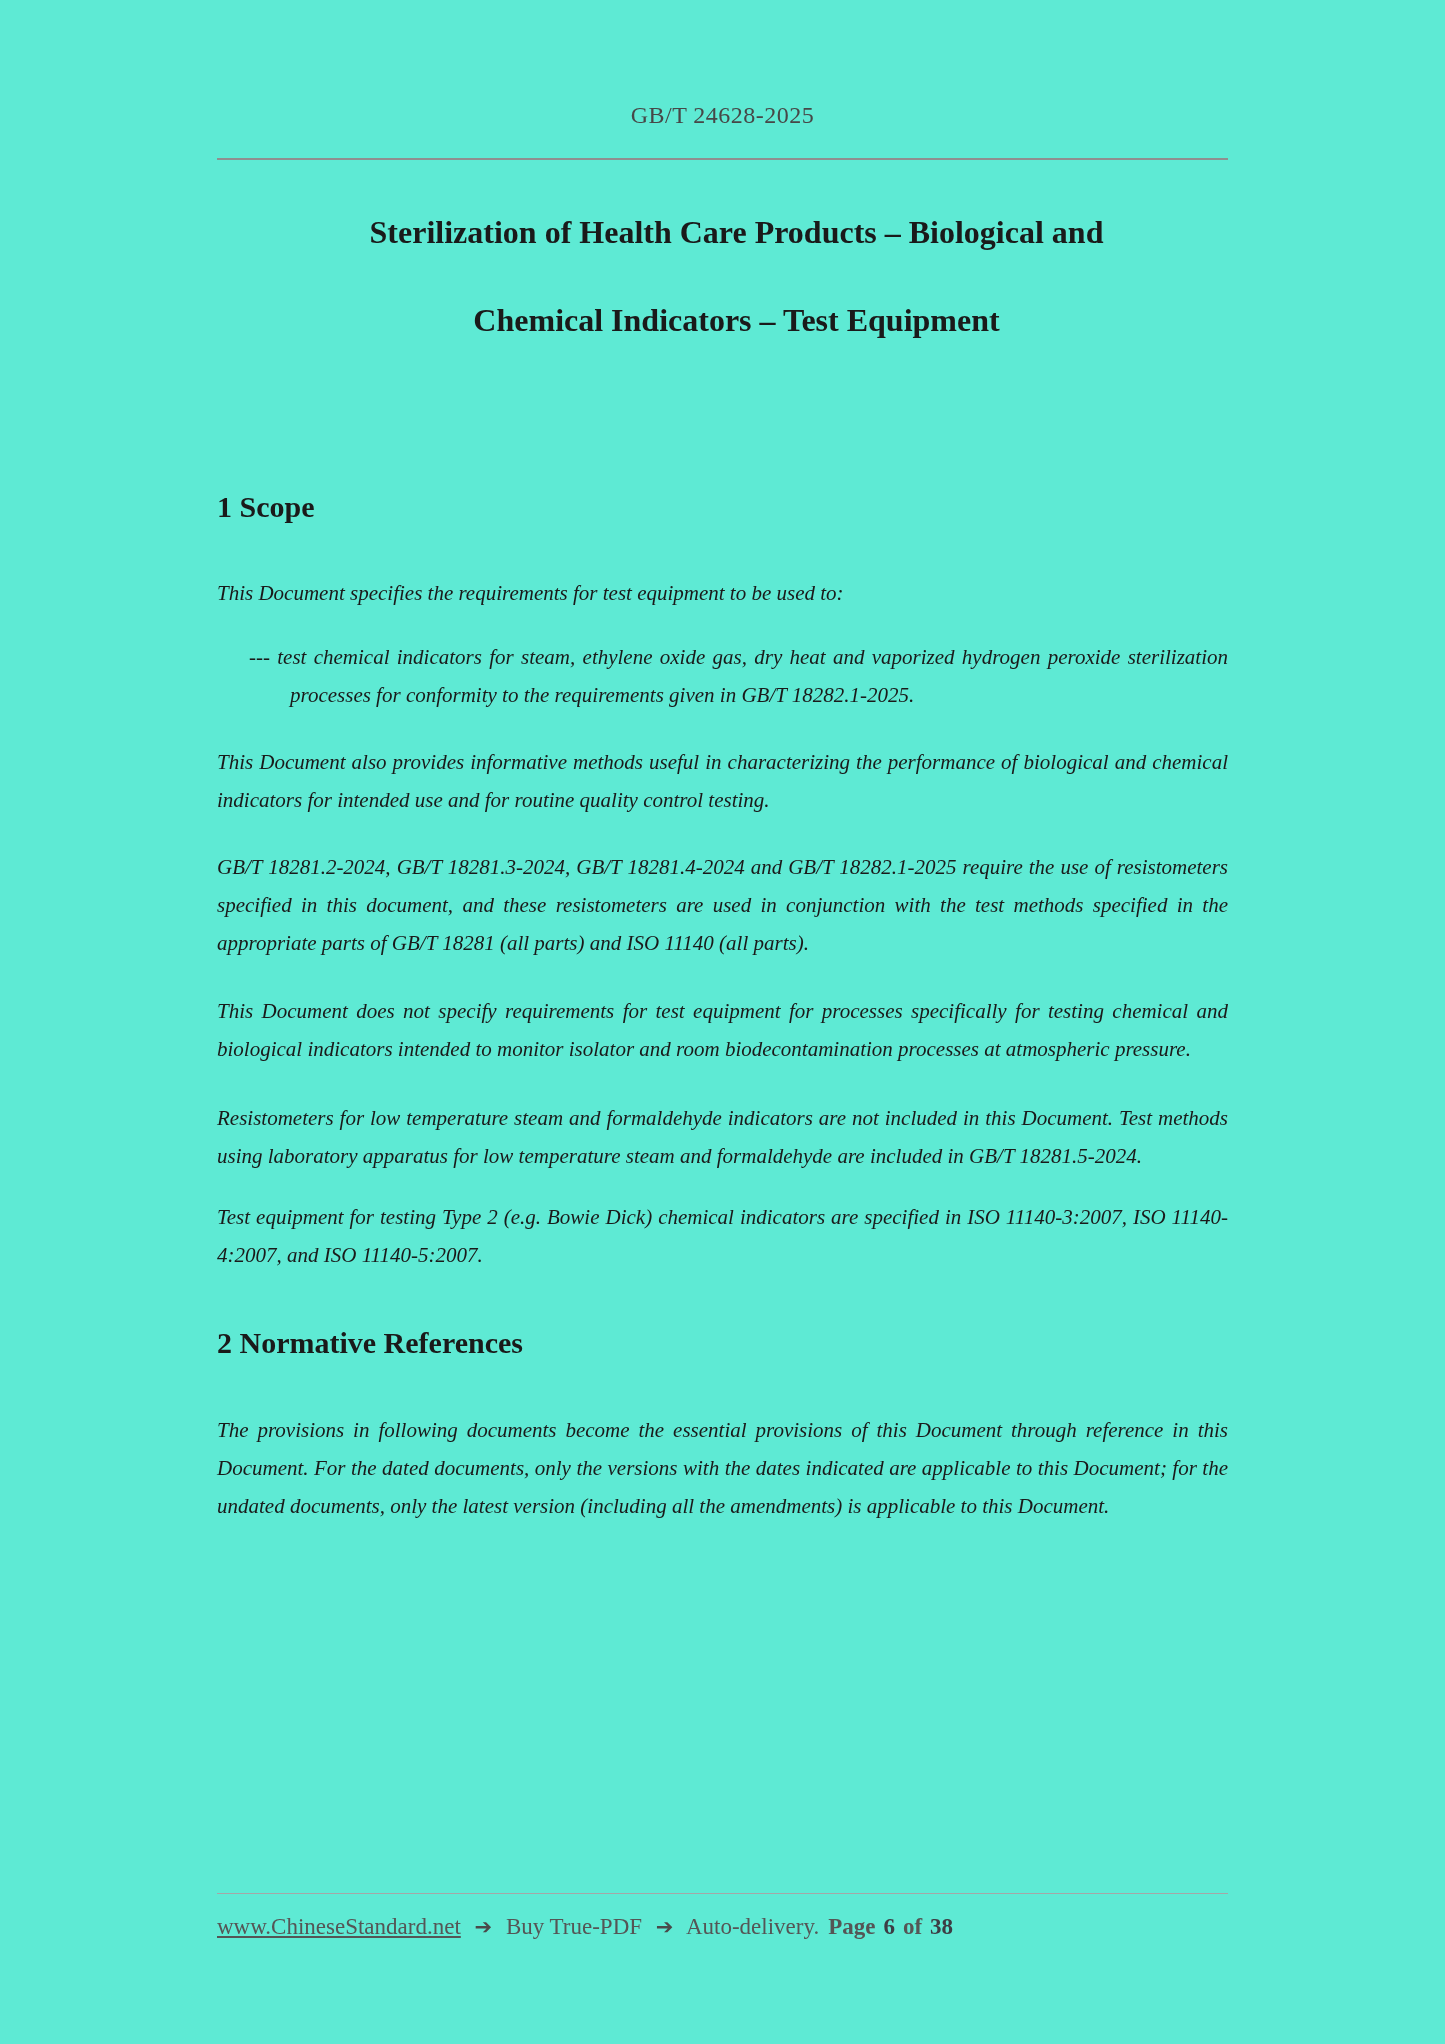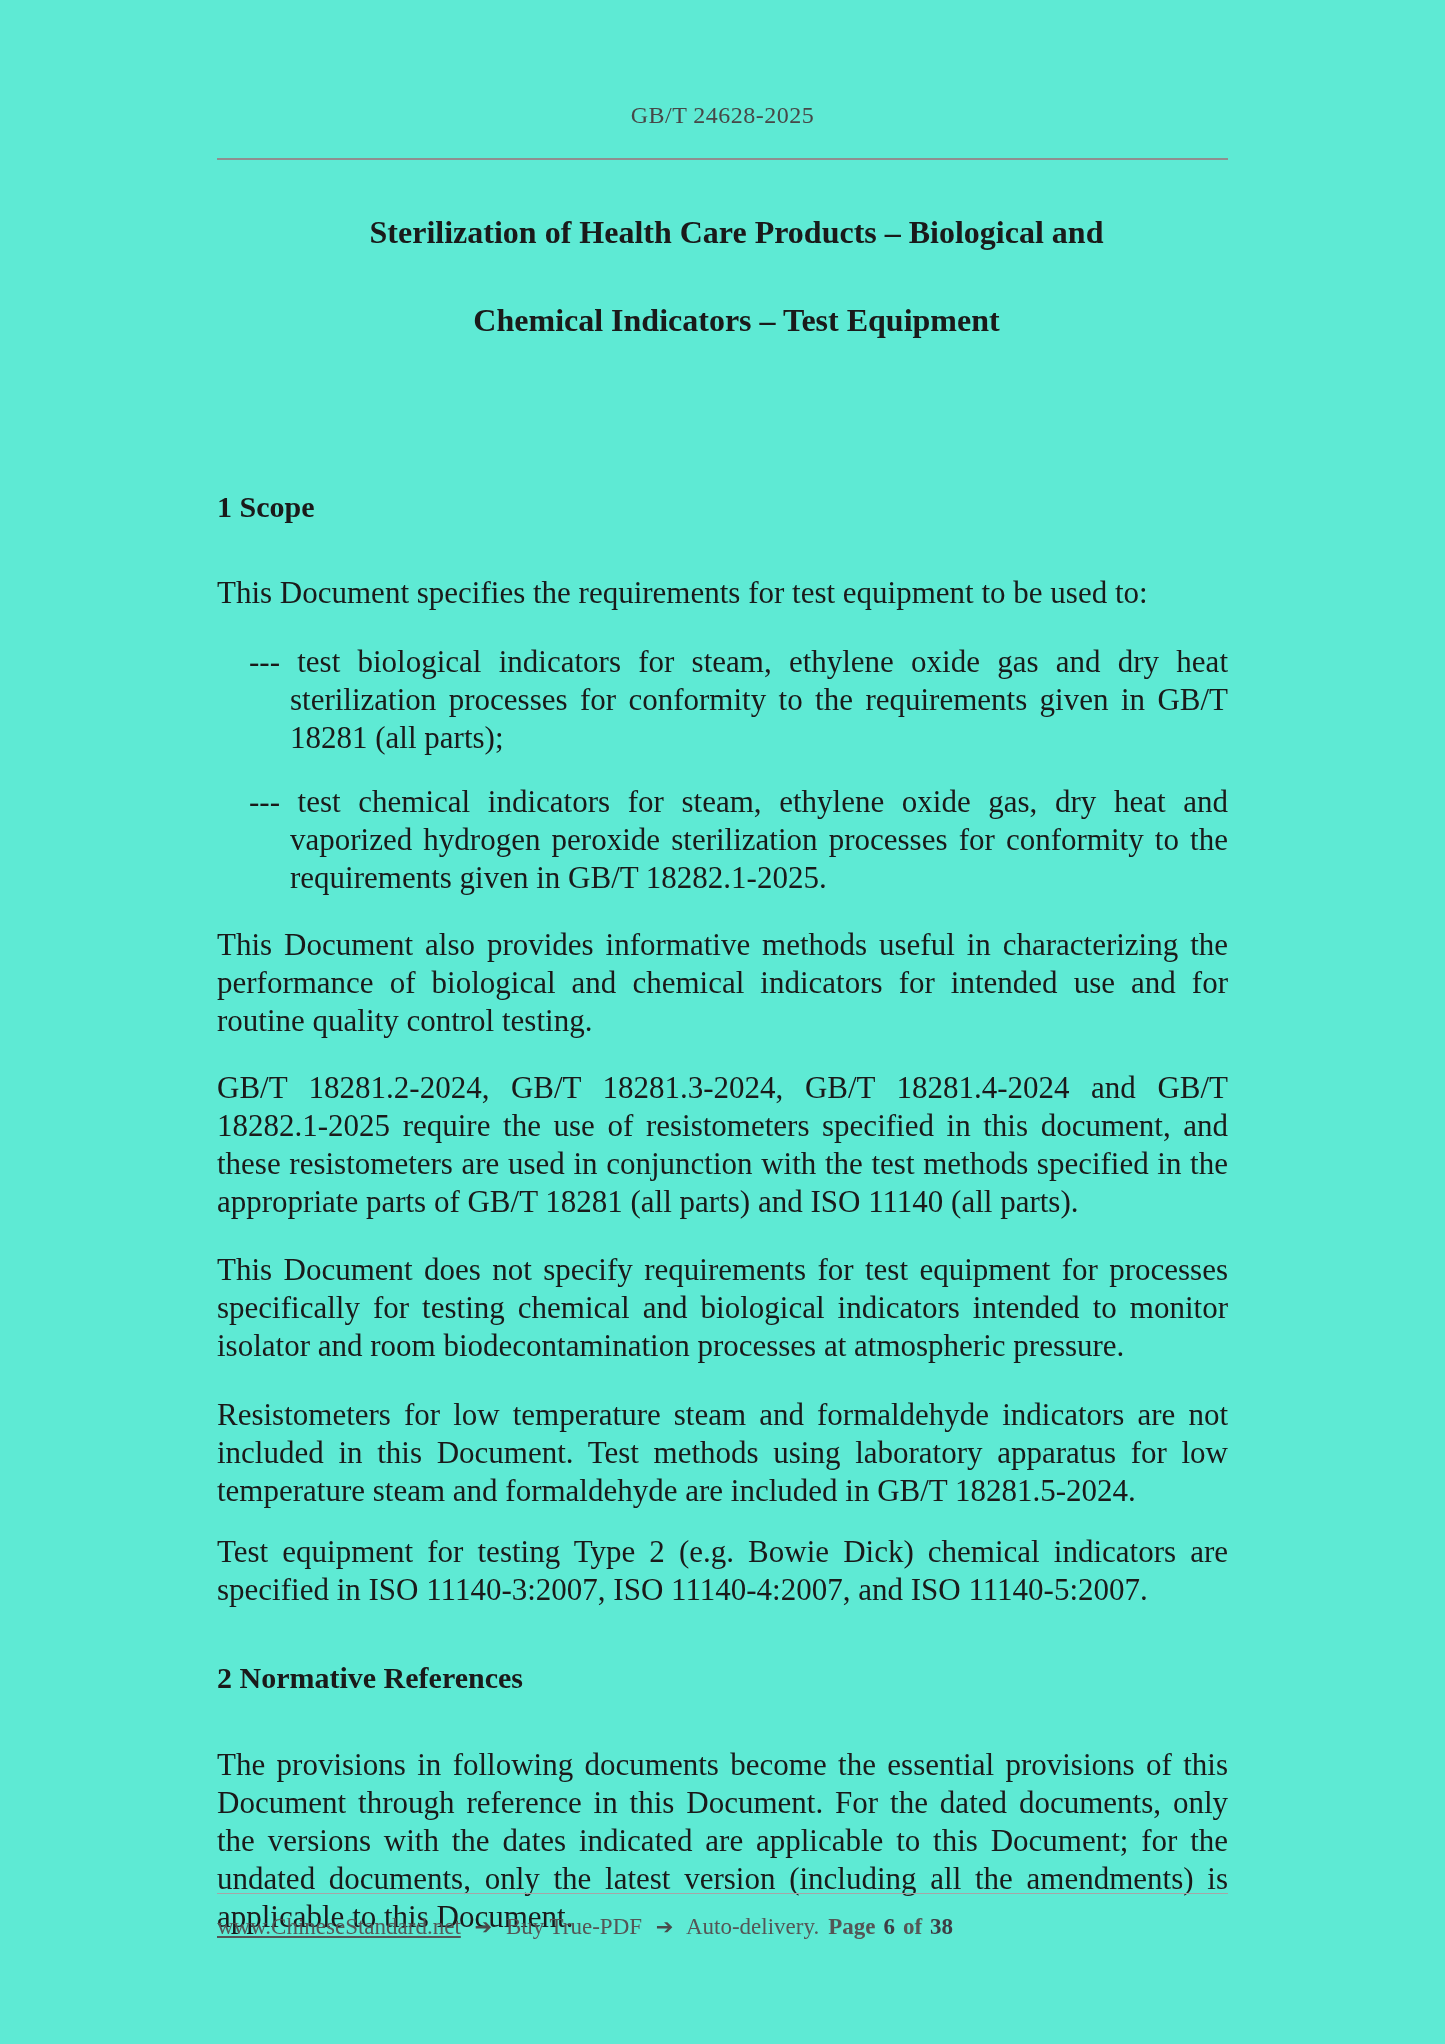--- a/index.html
+++ b/index.html
@@ -41,24 +41,25 @@
   }
   .content h2 {
     font-size: 30px;
     font-weight: bold;
     line-height: 42px;
     margin: 0;
     font-family: Liberation Serif, serif;
   }
   .content h2.h-normative { margin-top: 48px; }
   .content p {
-    font-size: 31px;
+    font-size: 21px;
     line-height: 38px;
     margin: 0;
     text-align: justify;
+    font-style: italic;
   }
   .bullet {
     padding-left: 73px;
     text-indent: -41px;
   }
   .footer-rule {
     position: absolute;
     top: 1893px; left: 217px; width: 1011px;
     border: none;
     border-top: 1px solid #a6a6a6;
@@ -105,21 +106,20 @@
     <div>Sterilization of Health Care Products – Biological and</div>
     <div>Chemical Indicators – Test Equipment</div>
   </div>
 
   <div class="content">
 
     <h2 class="h-scope">1 Scope</h2>
 
     <p style="margin-top:46px">This Document specifies the requirements for test equipment to be used to:</p>
 
-    <p class="bullet" style="margin-top:31px">--- test biological indicators for steam, ethylene oxide gas and dry heat sterilization processes for conformity to the requirements given in GB/T 18281 (all parts);</p>
 
     <p class="bullet" style="margin-top:26px">--- test chemical indicators for steam, ethylene oxide gas, dry heat and vaporized hydrogen peroxide sterilization processes for conformity to the requirements given in GB/T 18282.1-2025.</p>
 
     <p style="margin-top:29px">This Document also provides informative methods useful in characterizing the performance of biological and chemical indicators for intended use and for routine quality control testing.</p>
 
     <p style="margin-top:29px">GB/T 18281.2-2024, GB/T 18281.3-2024, GB/T 18281.4-2024 and GB/T 18282.1-2025 require the use of resistometers specified in this document, and these resistometers are used in conjunction with the test methods specified in the appropriate parts of GB/T 18281 (all parts) and ISO 11140 (all parts).</p>
 
     <p style="margin-top:30px">This Document does not specify requirements for test equipment for processes specifically for testing chemical and biological indicators intended to monitor isolator and room biodecontamination processes at atmospheric pressure.</p>
 
     <p style="margin-top:31px">Resistometers for low temperature steam and formaldehyde indicators are not included in this Document. Test methods using laboratory apparatus for low temperature steam and formaldehyde are included in GB/T 18281.5-2024.</p>

